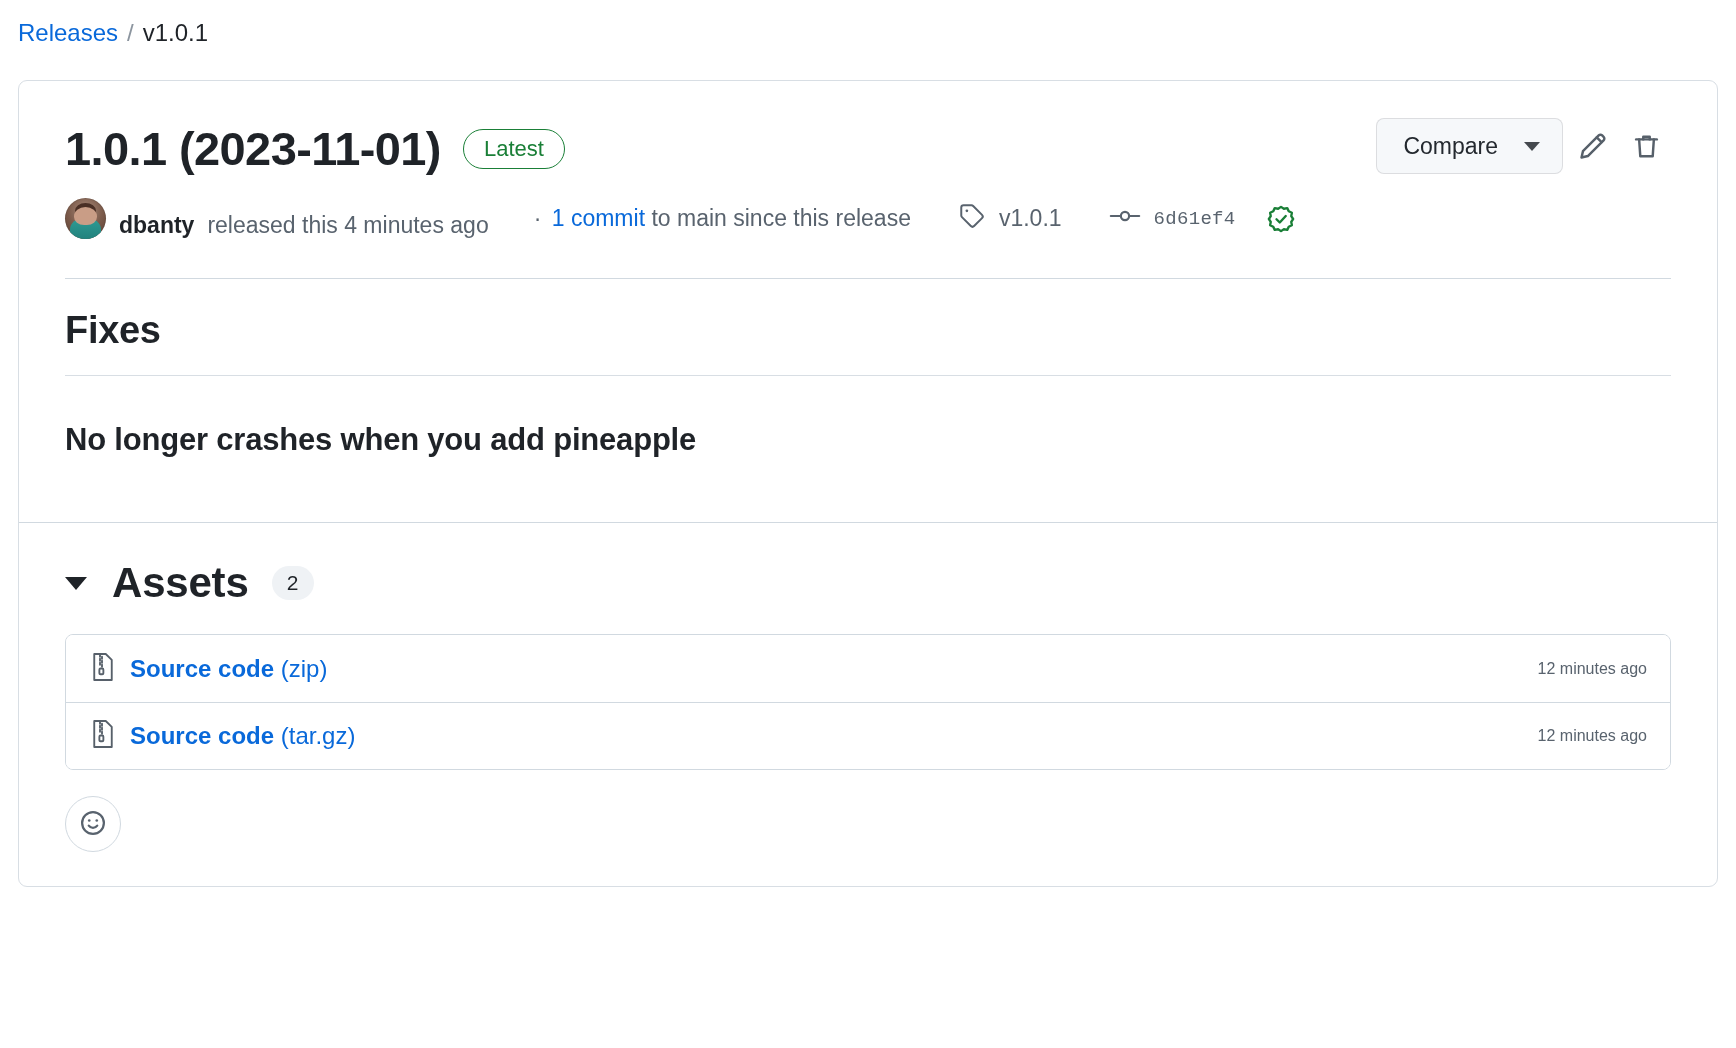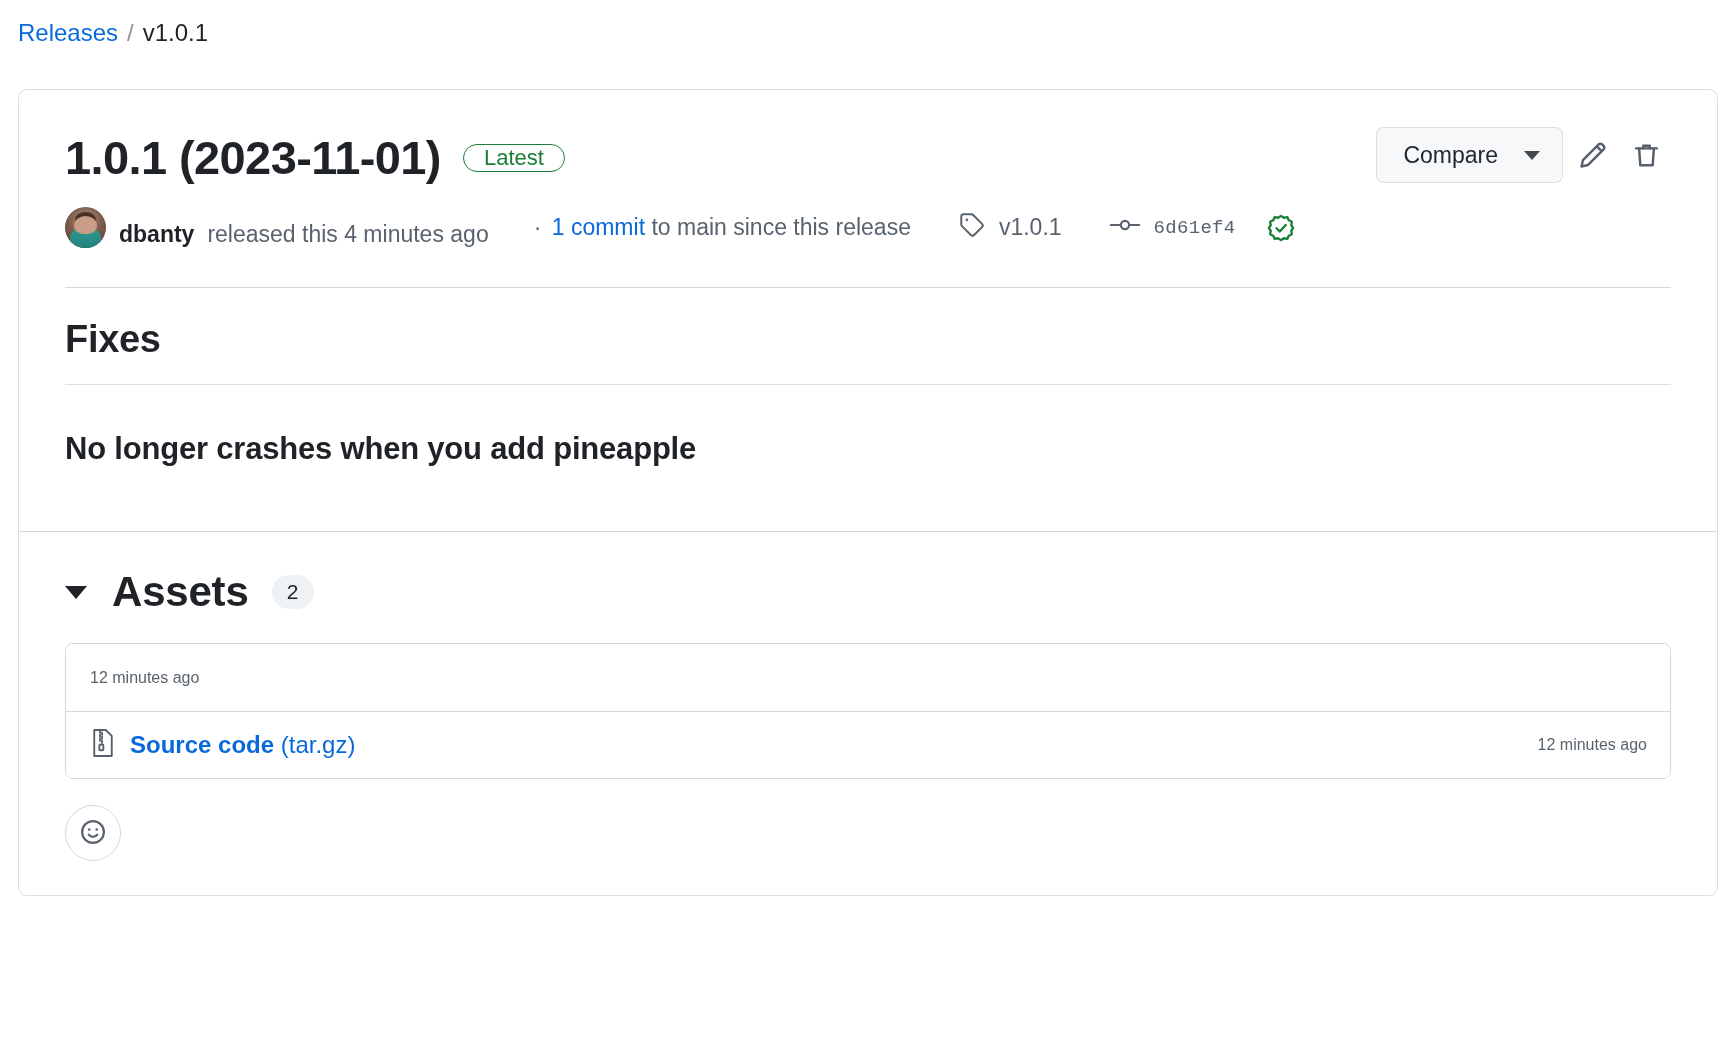--- a/index.html
+++ b/index.html
@@ -37,21 +37,21 @@
   .breadcrumb .crumb-sep {
     color: #8c959f;
     font-weight: 300;
   }
   .breadcrumb .crumb-current {
     color: #1f2328;
   }
 
   
   .release-card {
-    margin-top: 40px;
+    margin-top: 31px;
     border: 1px solid #d8dee4;
     border-radius: 9px;
     background: #ffffff;
     width: 1700px;
     overflow: hidden;
   }
 
   .card-body {
     padding: 0 46px;
   }
@@ -74,21 +74,21 @@
     font-size: 47px;
     font-weight: bold;
     letter-spacing: -0.6px;
     color: #1f2328;
     line-height: 1.15;
   }
   .latest-badge {
     display: inline-flex;
     align-items: center;
     justify-content: center;
-    height: 28px;
+    height: 40px;
     padding: 0 20px;
     border: 1.6px solid #1a7f37;
     border-radius: 22px;
     color: #1a7f37;
     font-size: 22px;
     font-weight: 500;
     white-space: nowrap;
   }
 
   .header-actions {
@@ -420,20 +420,30 @@
     <div class="assets-section">
       <div class="assets-header">
         <span class="disclosure"></span>
         <span class="assets-title">Assets</span>
         <span class="count-badge">2</span>
       </div>
 
       <div class="assets-list">
 
         <div class="asset-row">
+          <div class="asset-left">
+            <span>
+              <svg width="26" height="30" viewBox="0 0 20 24" fill="none" stroke="#57606a" stroke-width="1.5" stroke-linejoin="round" stroke-linecap="round">
+                <path d="M3 1.6h9.2L17 6.3v16.1H3z"></path>
+                <path d="M7.6 2.2v1.6M9.2 3.8v1.6M7.6 5.4v1.6M9.2 7v1.6M7.6 8.6v1.6M9.2 10.2v1.6"></path>
+                <rect x="7.1" y="13.2" width="3.2" height="4.6" rx="0.9"></rect>
+              </svg>
+            </span>
+            <a class="asset-name" href="#"><span class="strong">Source code</span> <span>(zip)</span></a>
+          </div>
           <span class="asset-time">12 minutes ago</span>
         </div>
 
         <div class="asset-row">
           <div class="asset-left">
             <span>
               <svg width="26" height="30" viewBox="0 0 20 24" fill="none" stroke="#57606a" stroke-width="1.5" stroke-linejoin="round" stroke-linecap="round">
                 <path d="M3 1.6h9.2L17 6.3v16.1H3z"></path>
                 <path d="M7.6 2.2v1.6M9.2 3.8v1.6M7.6 5.4v1.6M9.2 7v1.6M7.6 8.6v1.6M9.2 10.2v1.6"></path>
                 <rect x="7.1" y="13.2" width="3.2" height="4.6" rx="0.9"></rect>

